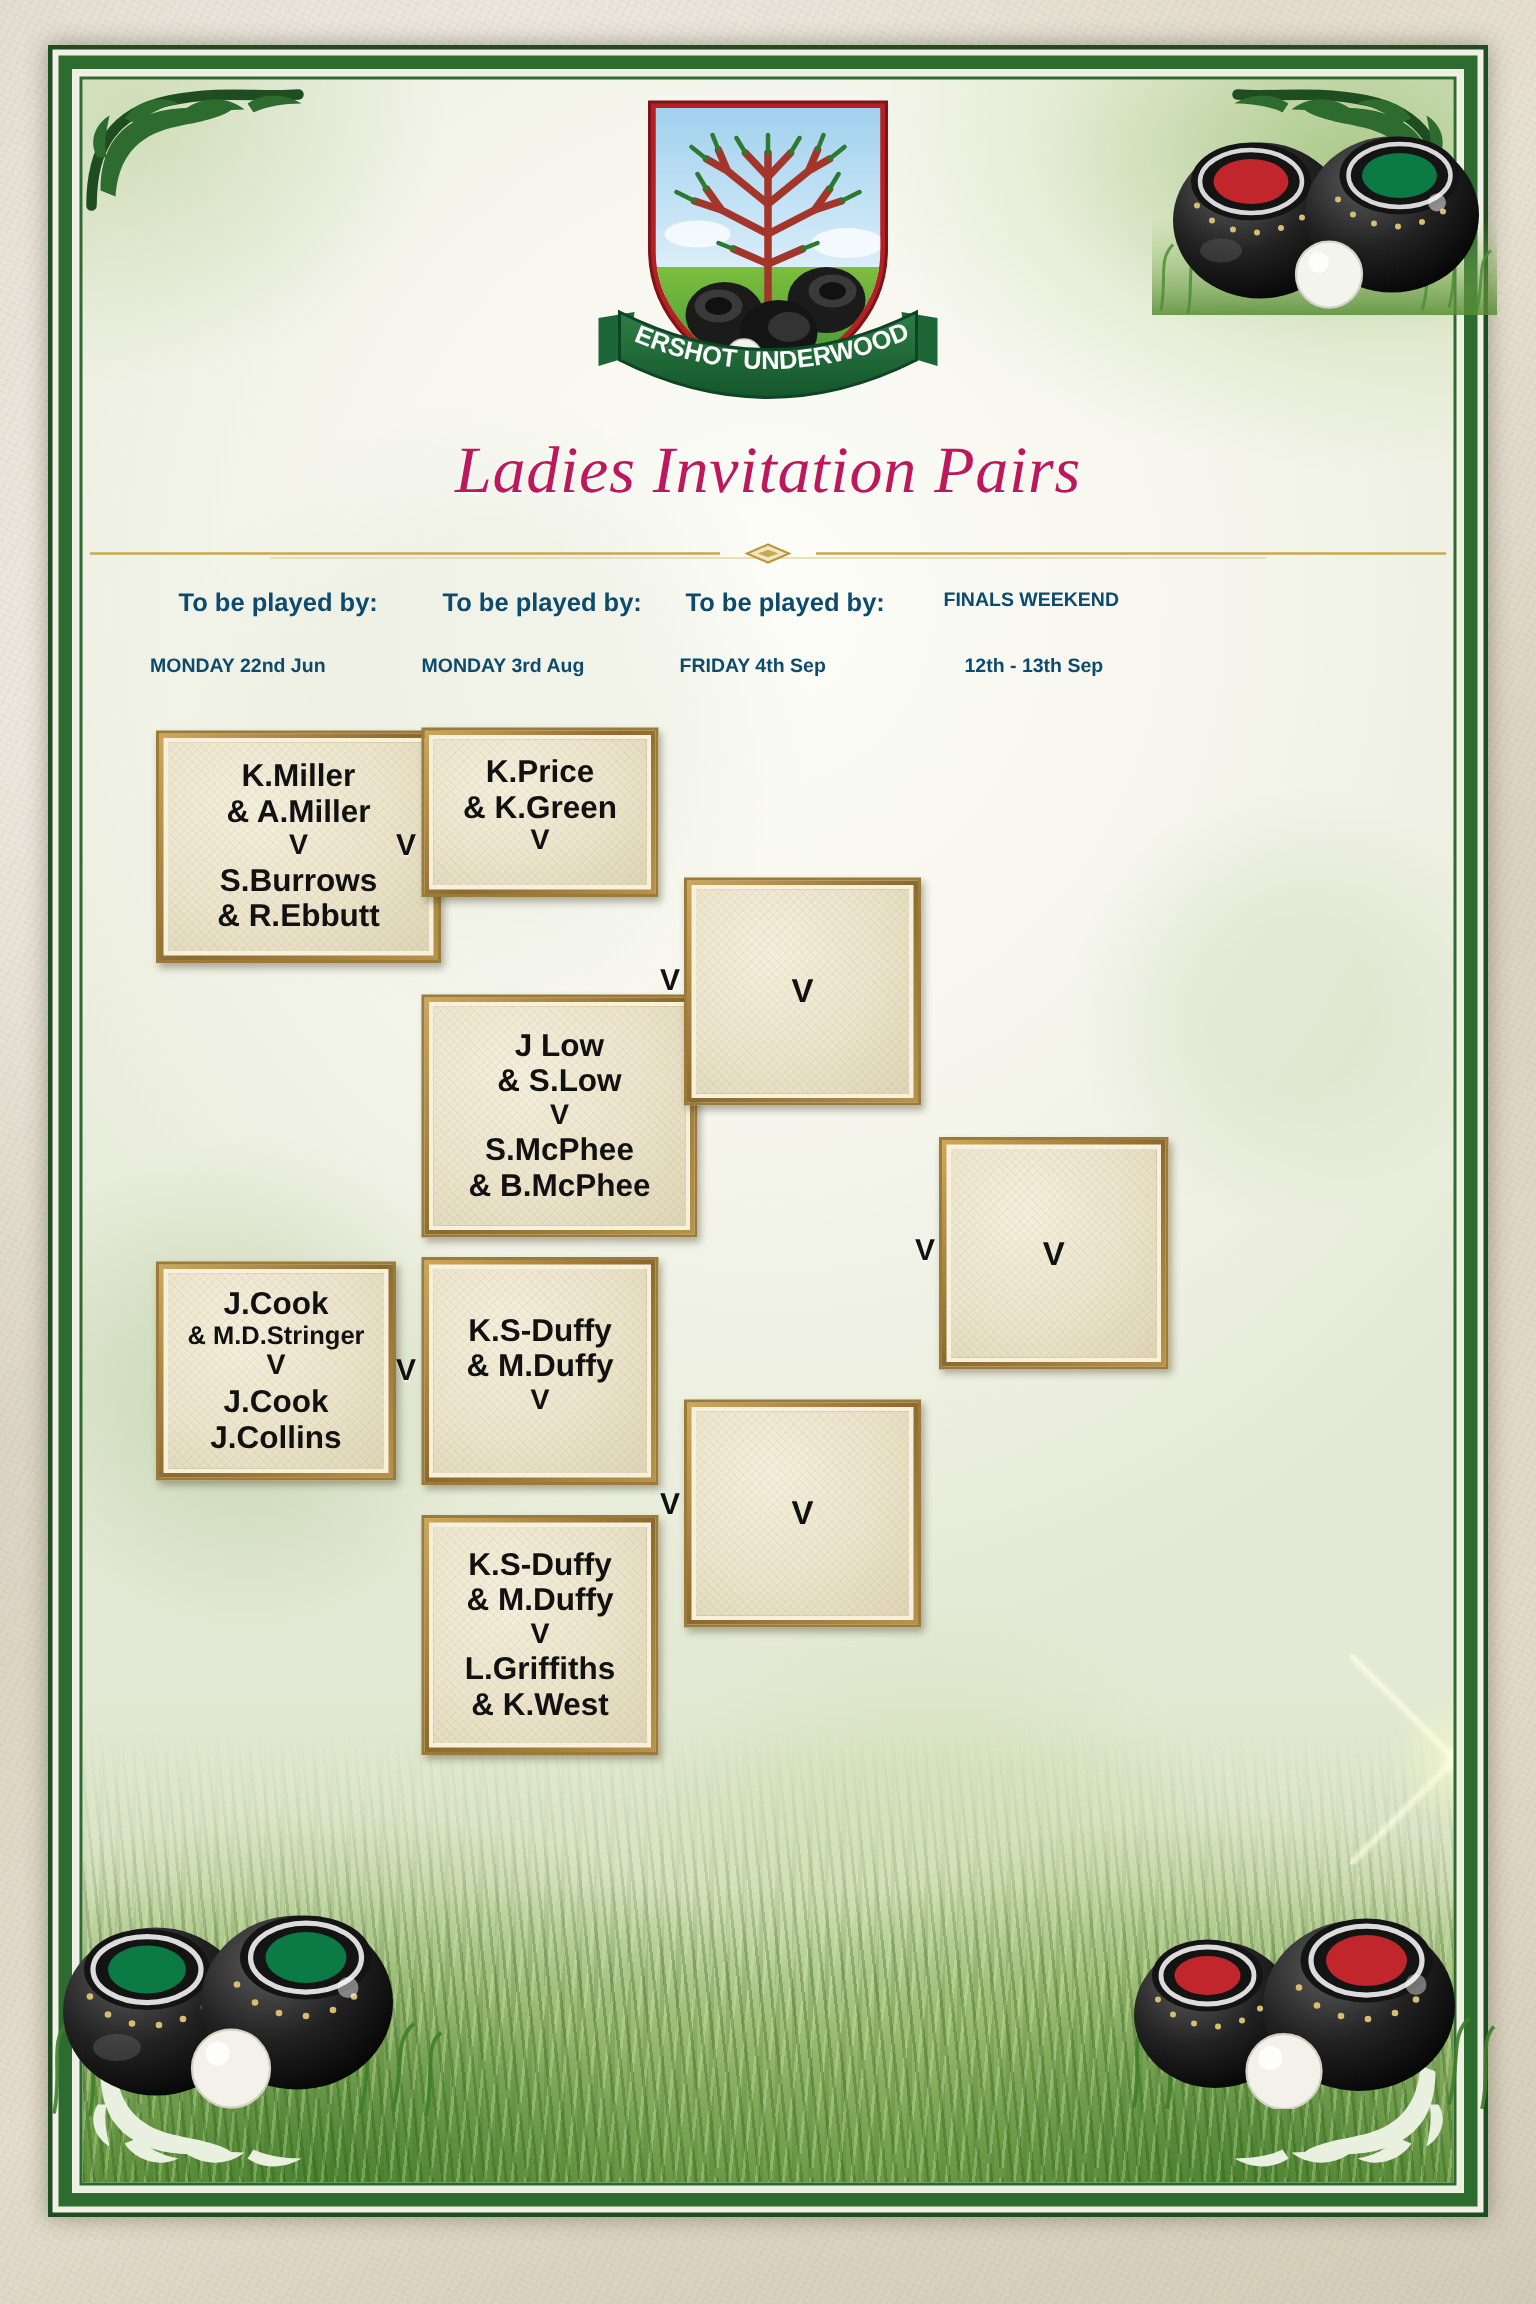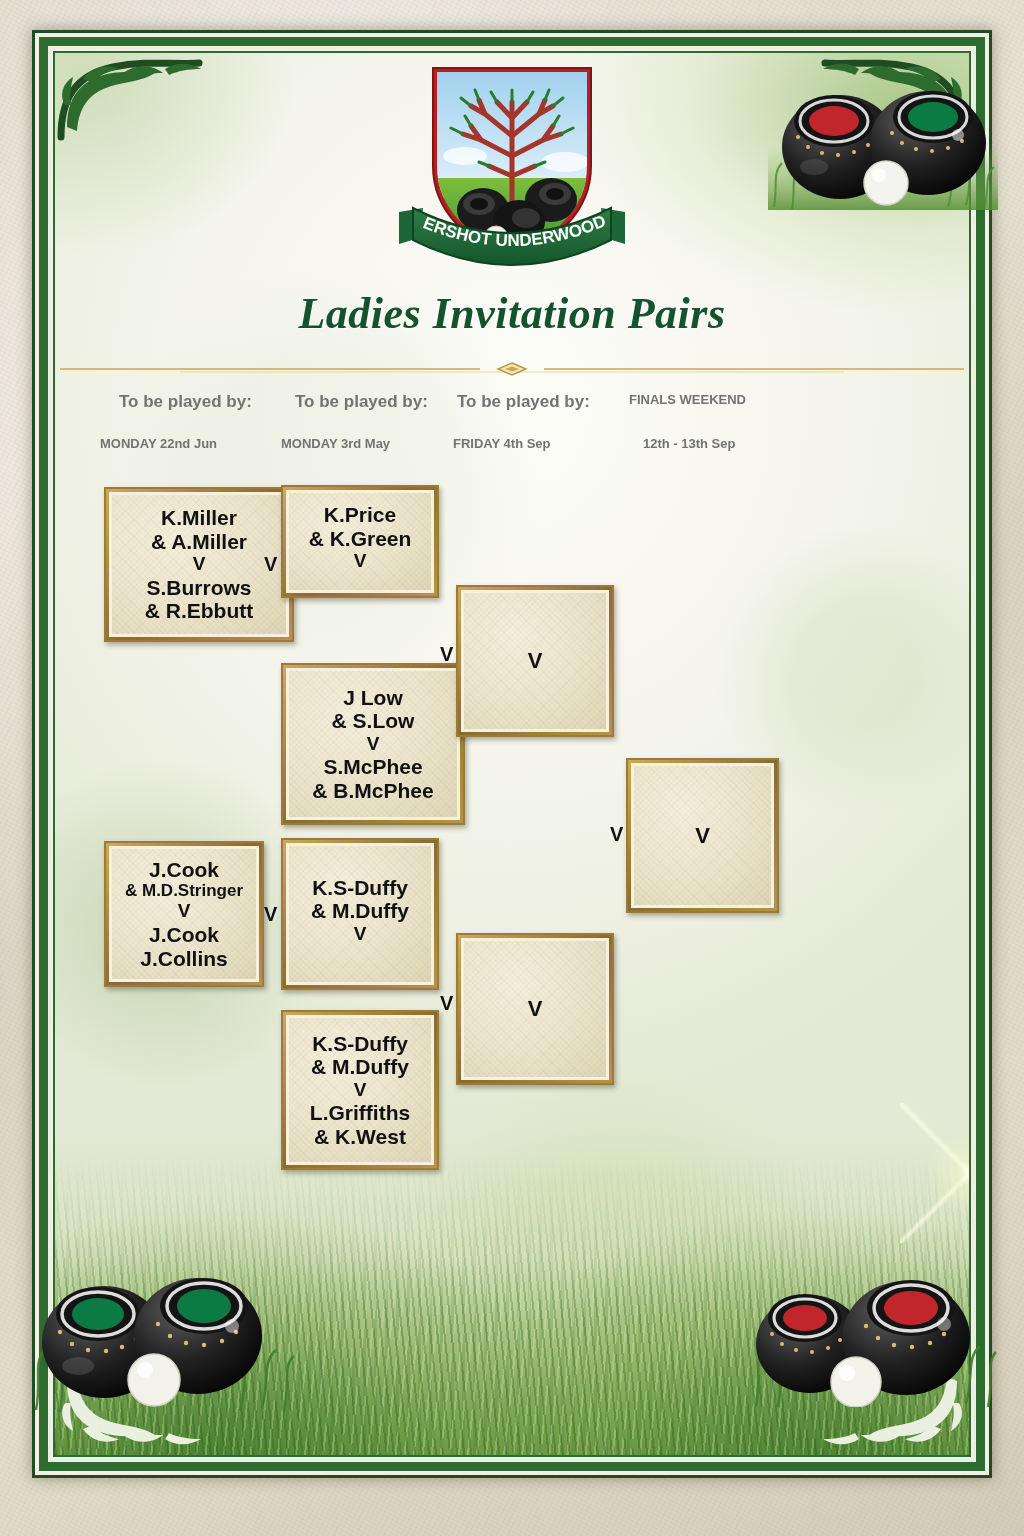--- a/index.html
+++ b/index.html
@@ -120,38 +120,38 @@
   .bowls { position: absolute; z-index: 5; pointer-events: none; }
   .bowls-tr { right: 26px; top: 75px; }
   .bowls-bl { left: 26px; bottom: 120px; }
   .bowls-br { right: 26px; bottom: 125px; }
 
   
   .title-wrap { position: absolute; left: 0; right: 0; top: 288px; text-align: center; z-index: 6; }
   .title {
     font-family: "Liberation Serif", serif;
     font-style: italic;
-    font-weight: bold;
+    font-weight: normal;
     font-size: 44px;
-    color: #14532d;
+    color: #be185d;
     letter-spacing: 0.5px;
     text-shadow: 1px 1px 1px rgba(255,255,255,0.8);
   }
   .divider {
     position: absolute;
     left: 60px; right: 60px; top: 362px;
     height: 14px; z-index: 6;
   }
 
   
   .sched { position: absolute; left: 0; top: 392px; width: 100%; z-index: 6; }
   .sched-row { position: relative; height: 46px; }
   .sched-cell {
     position: absolute;
-    color: #737373;
+    color: #0c4a6e;
     font-weight: bold;
     white-space: nowrap;
     text-align: right;
   }
   .sched-label { font-size: 17px; font-weight: 600; }
   .sched-date { font-size: 13px; font-weight: bold; }
 
   
   .bracket { position: absolute; left: 0; top: 0; width: 1024px; height: 1536px; z-index: 6; }
 
@@ -505,21 +505,21 @@
 
 <div class="sched">
   <div class="sched-row">
     <span class="sched-cell sched-label" style="left:119px;">To be played by:</span>
     <span class="sched-cell sched-label" style="left:295px;">To be played by:</span>
     <span class="sched-cell sched-label" style="left:457px;">To be played by:</span>
     <span class="sched-cell sched-date" style="left:629px;">FINALS WEEKEND</span>
   </div>
   <div class="sched-row" style="top:-2px;">
     <span class="sched-cell sched-date" style="left:100px;">MONDAY 22nd Jun</span>
-    <span class="sched-cell sched-date" style="left:281px;">MONDAY 3rd May</span>
+    <span class="sched-cell sched-date" style="left:281px;">MONDAY 3rd Aug</span>
     <span class="sched-cell sched-date" style="left:453px;">FRIDAY 4th Sep</span>
     <span class="sched-cell sched-date" style="left:643px;">12th - 13th Sep</span>
   </div>
 </div>
 
 <div class="bracket">
 
   <div class="match" style="left:104px; top:487px; width:190px; height:155px;">
     <div class="match-inner">
       <div class="team">K.Miller</div>

